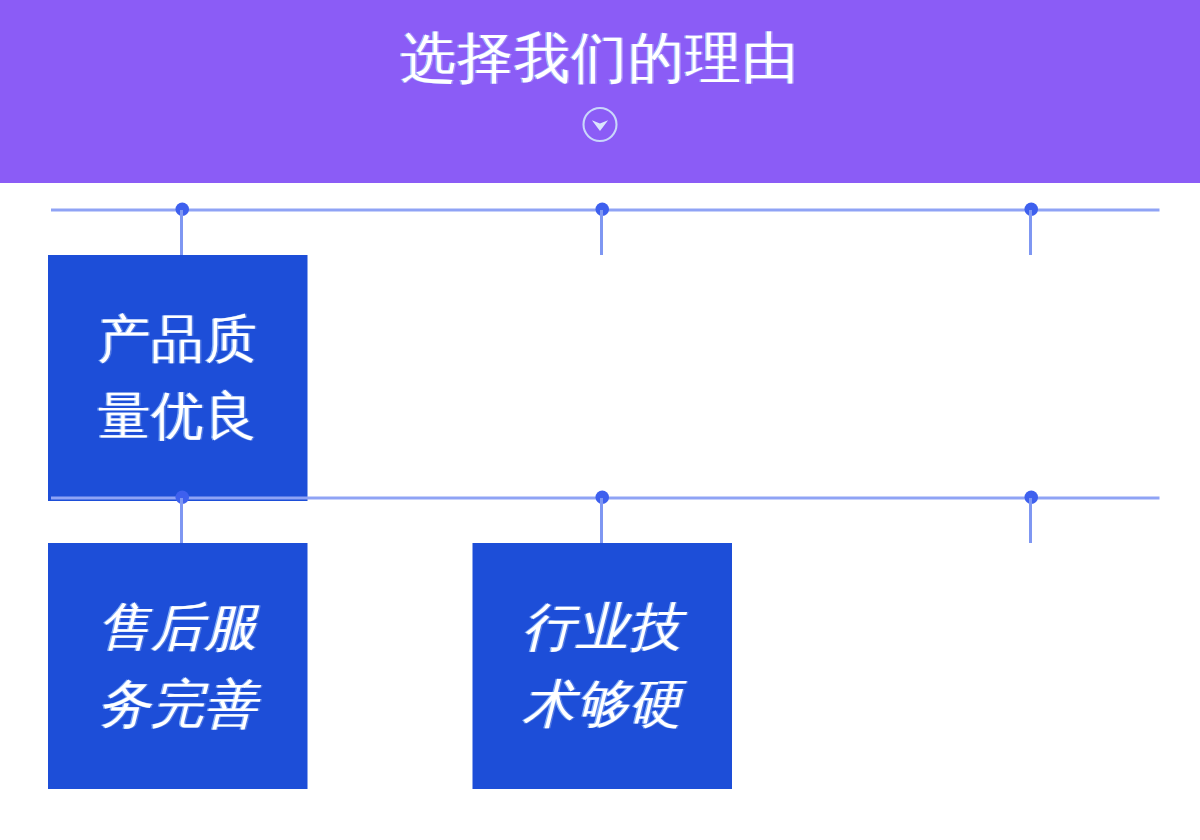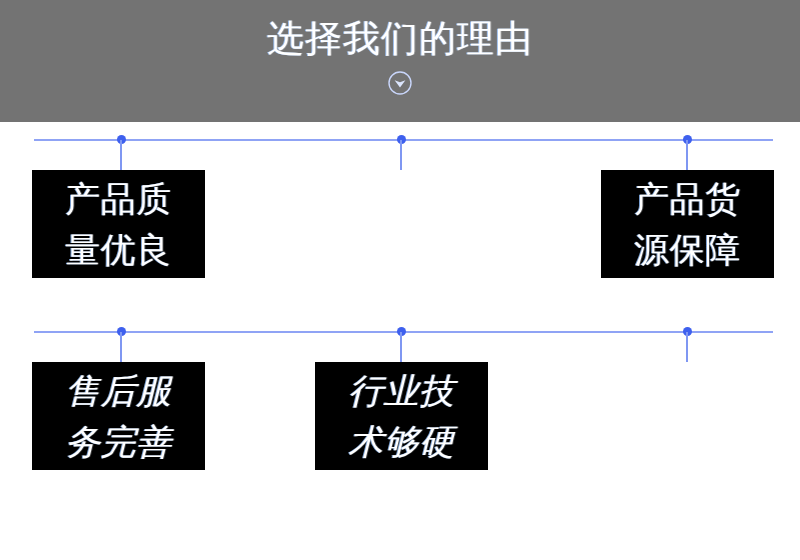--- a/index.html
+++ b/index.html
@@ -15,21 +15,21 @@
     position: relative;
   }
 
   
   .header-banner {
     position: absolute;
     left: 0;
     top: 0;
     width: 800px;
     height: 122px;
-    background: #737373;
+    background: #8b5cf6;
     display: flex;
     flex-direction: column;
     align-items: center;
     justify-content: flex-start;
   }
   .header-title {
     margin-top: 17px;
     font-size: 37px;
     line-height: 44px;
     letter-spacing: 1px;
@@ -90,22 +90,22 @@
 
   
   .node-0, .stem-0 { left: 121px; }
   .node-1, .stem-1 { left: 401px; }
   .node-2, .stem-2 { left: 687px; }
 
   .card {
     position: absolute;
     top: 40px;
     width: 173px;
-    height: 108px;
-    background: #000000;
+    height: 164px;
+    background: #1d4ed8;
     display: flex;
     align-items: center;
     justify-content: center;
     box-sizing: border-box;
     cursor: pointer;
   }
   .card-0 { left: 32px; }
   .card-1 { left: 315px; }
   .card-2 { left: 601px; }
 
@@ -144,24 +144,20 @@
 
   <div class="connector-node node-2"></div>
   <div class="connector-stem stem-2"></div>
 
   <div class="card card-0">
     <div class="card-text">产品质
 量优良</div>
   </div>
 
 
-  <div class="card card-2">
-    <div class="card-text">产品货
-源保障</div>
-  </div>
 </div>
 
 <div class="row row-2">
   <div class="connector-line"></div>
 
   <div class="connector-node node-0"></div>
   <div class="connector-stem stem-0"></div>
 
   <div class="connector-node node-1"></div>
   <div class="connector-stem stem-1"></div>

